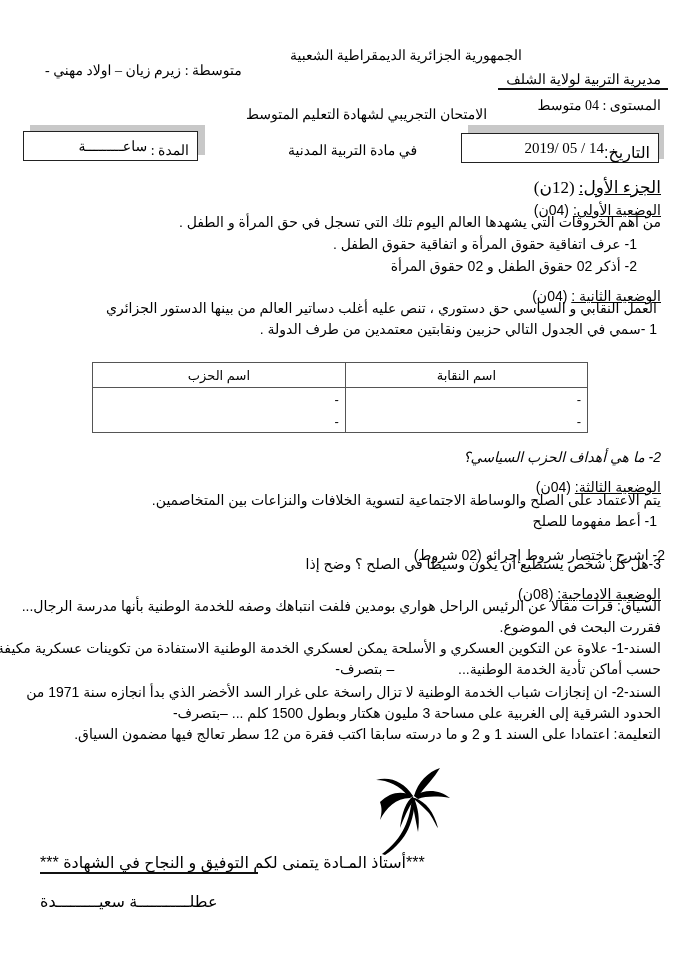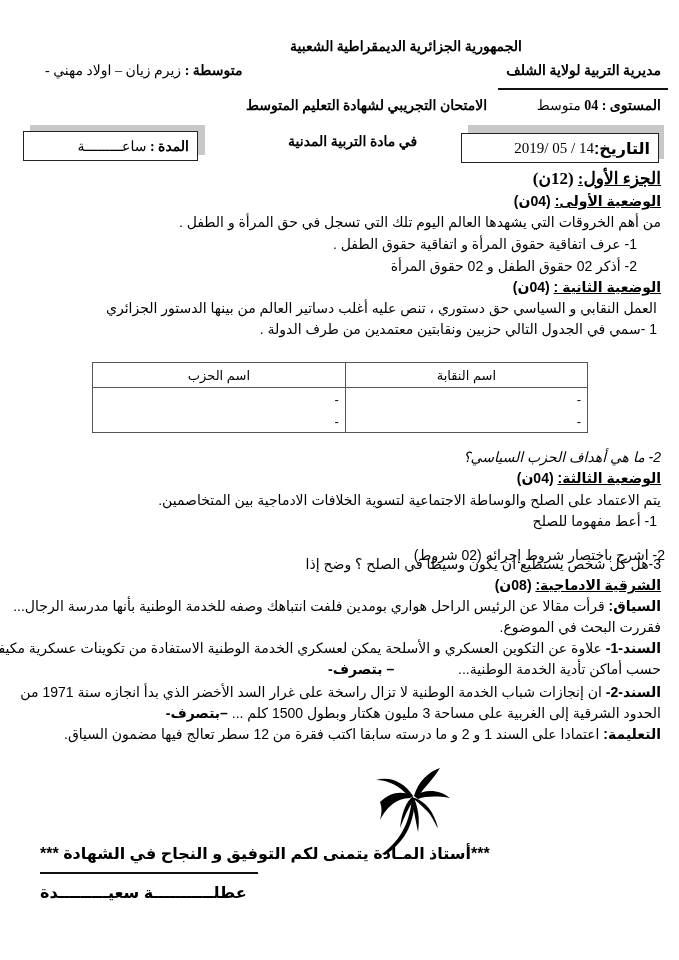--- a/index.html
+++ b/index.html
@@ -1,20 +1,20 @@
 <!DOCTYPE html>
 <html><head>
 <meta charset="utf-8">
 <style>
   html, body { margin:0; padding:0; background:#ffffff; }
   body { width:679px; height:960px; position:relative; overflow:hidden;
          font-family:"Liberation Serif","DejaVu Serif",serif; color:#000; }
   .abs { position:absolute; white-space:nowrap; }
   .rtl { direction:rtl; }
-  .b { font-weight:bold; }
+  .b { font-weight:normal;margin-top:9px; }
   .u { text-decoration:underline; }
   .sans { font-family:"Liberation Sans","DejaVu Sans",sans-serif; }
   .f13 { font-size:16px; }
   .f14 { font-size:14px; }
   .f15 { font-size:15px; }
   .f17 { font-size:17px; }
 
   .shadow-box { position:absolute; background:#c8c8c8; }
   .frame-box { position:absolute; background:#fff; border:1.5px solid #222; box-sizing:border-box;
                display:flex; align-items:center; }
@@ -100,27 +100,27 @@
     </tr>
   </tbody>
 </table>
 
 <div class="abs rtl f14 sans" style="right:18px; top:449px;font-style:italic;">2- ما هي أهداف الحزب السياسي؟</div>
 
 <div class="abs rtl b f14 sans" style="right:18px; top:470px;">
   <span class="u">الوضعية الثالثة:</span>
   <span>(04ن)</span>
 </div>
-<div class="abs rtl f14 sans" style="right:18px; top:492px;">يتم الاعتماد على الصلح والوساطة الاجتماعية لتسوية الخلافات الادماجية بين المتخاصمين.</div>
+<div class="abs rtl f14 sans" style="right:18px; top:492px;">يتم الاعتماد على الصلح والوساطة الاجتماعية لتسوية الخلافات والنزاعات بين المتخاصمين.</div>
 <div class="abs rtl f14 sans" style="right:22px; top:513px;">1- أعط مفهوما للصلح</div>
 <div class="abs rtl f14 sans" style="right:14px; top:535px;margin-top:12px;">2- اشرح  باختصار شروط إجرائه (02 شروط)</div>
 <div class="abs rtl f14 sans" style="right:18px; top:556px;">3-هل كل شخص يستطيع أن يكون وسيطا في الصلح ؟ وضح إذا</div>
 
 <div class="abs rtl b f14 sans" style="right:18px; top:577px;">
-  <span class="u">الشرقية الادماجية:</span>
+  <span class="u">الوضعية الادماجية:</span>
   <span>(08ن)</span>
 </div>
 <div class="abs rtl f14 sans" style="right:18px; top:598px;">
   <span class="b">السياق:</span>
   <span>قرأت مقالا عن الرئيس الراحل هواري بومدين فلفت انتباهك وصفه للخدمة الوطنية بأنها مدرسة الرجال...</span>
 </div>
 <div class="abs rtl f14 sans" style="right:18px; top:619px;">فقررت البحث في الموضوع.</div>
 
 <div class="abs rtl f14 sans" style="right:18px; top:640px;">
   <span class="b">السند-1-</span>

